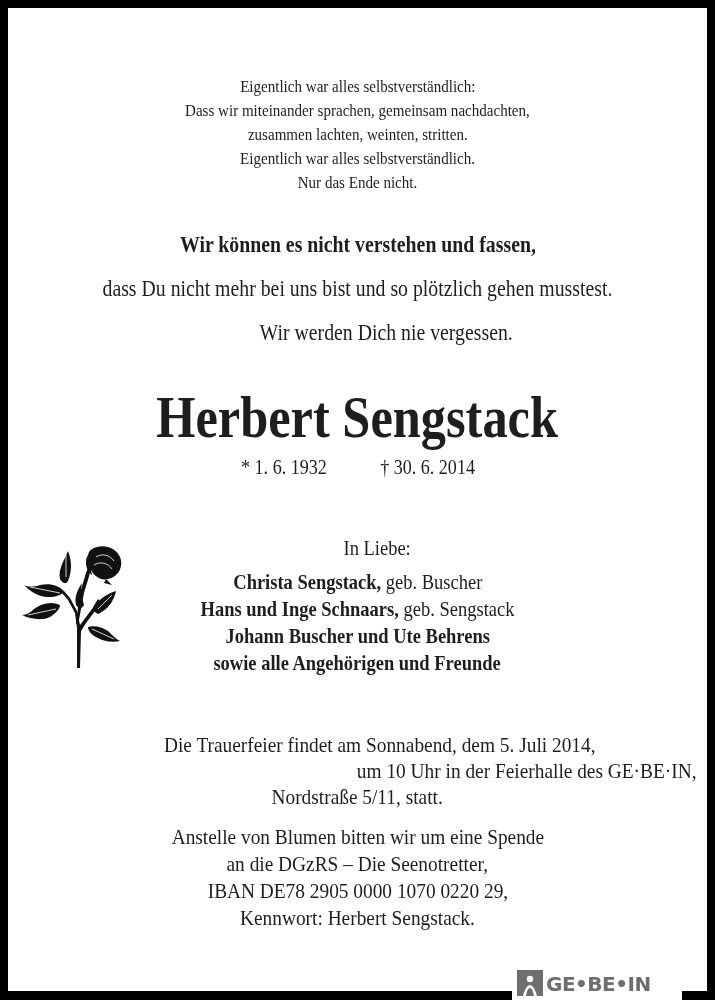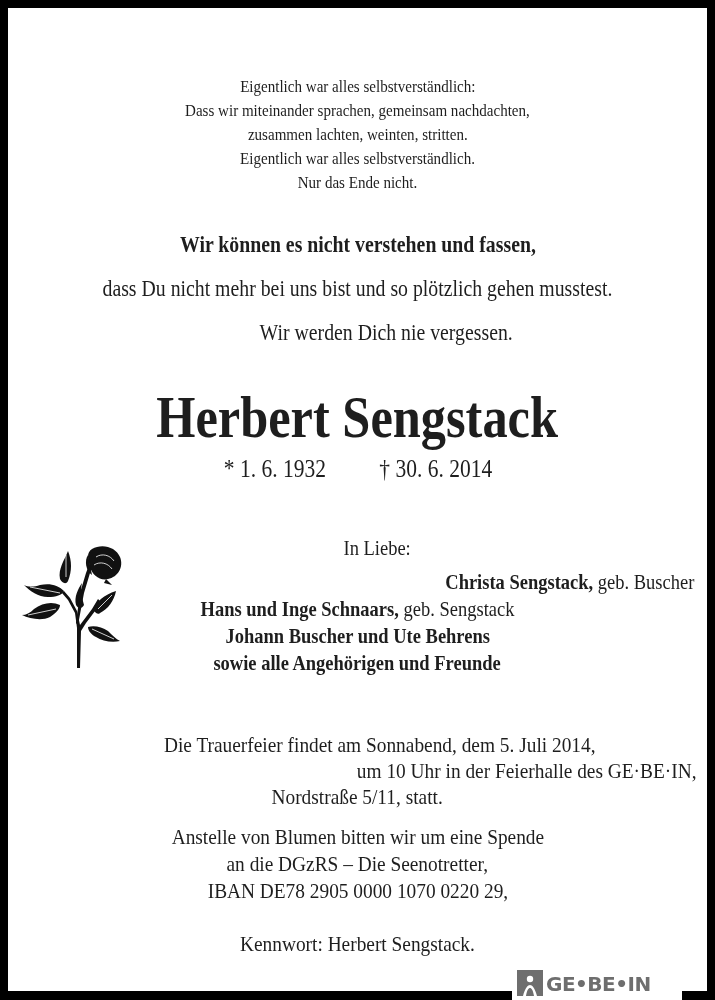--- a/index.html
+++ b/index.html
@@ -14,21 +14,21 @@
   .line {
     position: absolute; left: 0; width: 715px; text-align: center; white-space: nowrap;
   }
   .cond { display: inline-block; transform-origin: center; }
   .poem { font-size: 17.5px; }
   .poem .cond { transform: scaleX(0.86); }
   .mid { font-size: 23px; }
   .mid .cond { transform: scaleX(0.86); }
   .name { font-size: 60px; font-weight: bold; letter-spacing: 0px; }
   .name .cond { transform: scaleX(0.84); }
-  .dates { font-size: 25px; }
+  .dates { font-size: 21px; }
   .dates .cond { transform: scaleX(0.86); }
   .dates .gap { display: inline-block; width: 62px; }
   .fam { font-size: 21.5px; }
   .fam .cond { transform: scaleX(0.86); }
   .fam b { font-weight: bold; }
   .info { font-size: 21.5px; }
   .info .cond { transform: scaleX(0.9); }
   .rose { position: absolute; left: 20px; top: 543px; width: 110px; height: 125px; }
   .logo {
     position: absolute; left: 512px; top: 964px; width: 170px; height: 36px; background: #fff;
@@ -92,37 +92,37 @@
     <path d="M46 12 L46 34"></path>
     <path d="M10 44 L40 50"></path>
     <path d="M8 72 L36 66"></path>
     <path d="M78 66 L92 52"></path>
     <path d="M72 86 L94 96"></path>
   </g>
 </svg>
 
 <div>
   <div class="line fam" style="top:536px;padding-left:20px;"><span class="cond">In Liebe:</span></div>
-  <div class="line fam" style="top:570px;text-align:right;"><span class="cond"><b>Christa Sengstack,</b><span> geb. Buscher</span></span></div>
+  <div class="line fam" style="top:570px;"><span class="cond"><b>Christa Sengstack,</b><span> geb. Buscher</span></span></div>
   <div class="line fam" style="top:597px;"><span class="cond"><b>Hans und Inge Schnaars,</b><span> geb. Sengstack</span></span></div>
   <div class="line fam" style="top:624px;"><span class="cond"><b>Johann Buscher und Ute Behrens</b><span></span></span></div>
   <div class="line fam" style="top:651px;"><span class="cond"><b>sowie alle Angehörigen und Freunde</b><span></span></span></div>
 </div>
 
 <div>
   <div class="line info" style="top:733px;margin-left:22px;"><span class="cond">Die Trauerfeier findet am Sonnabend, dem 5. Juli 2014,</span></div>
   <div class="line info" style="top:759px;text-align:right;"><span class="cond">um 10 Uhr in der Feierhalle des GE·BE·IN,</span></div>
   <div class="line info" style="top:785px;"><span class="cond">Nordstraße 5/11, statt.</span></div>
 </div>
 
 <div>
   <div class="line info" style="top:825px;"><span class="cond">Anstelle von Blumen bitten wir um eine Spende</span></div>
   <div class="line info" style="top:852px;"><span class="cond">an die DGzRS – Die Seenotretter,</span></div>
   <div class="line info" style="top:879px;"><span class="cond">IBAN DE78 2905 0000 1070 0220 29,</span></div>
-  <div class="line info" style="top:932px;"><span class="cond">Kennwort: Herbert Sengstack.</span></div>
+  <div class="line info" style="top:906px;"><span class="cond">Kennwort: Herbert Sengstack.</span></div>
 </div>
 
 <div class="logo-bottom-bar"></div>
 <div class="logo">
   <svg class="logo-icon" viewBox="0 0 26 26">
     <rect x="0" y="0" width="26" height="26" fill="#6e6e6e"></rect>
     <circle cx="13" cy="9" r="3.2" fill="#fff"></circle>
     <path d="M6 26 C8 18 11 15 13 15 C15 15 18 18 20 26 L17 26 C16 20 14.5 18 13 18 C11.5 18 10 20 9 26 Z" fill="#fff"></path>
   </svg>
   <span class="logo-text">GE•BE•IN</span>

